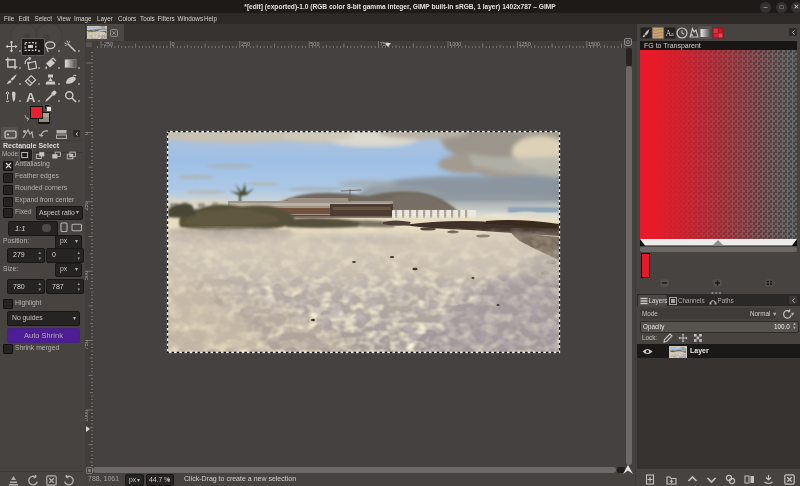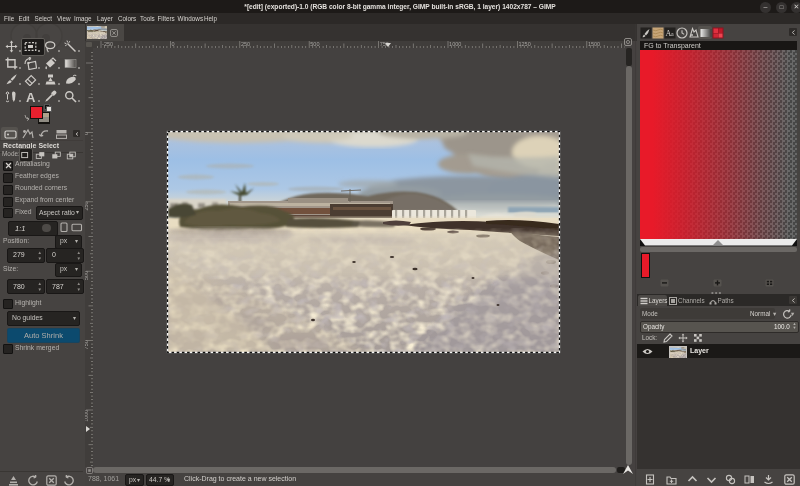--- a/index.html
+++ b/index.html
@@ -266,21 +266,21 @@
     <span style="position:absolute;left:5px;top:2.5px;">787</span>
     <span class="ud" style="top:1px;">▲</span>
     <span class="ud" style="top:7px;">▼</span>
   </div>
 <div class="abs cb" style="left:3px;top:299px;"></div>
 <div class="abs lbl" style="left:15px;top:298.5px;">Highlight</div>
 <div class="abs dd" style="left:7px;top:311px;width:71px;height:12.5px;">
     <span style="position:absolute;left:4px;top:1.5px;">No guides</span>
     <span class="ar" style="top:2px;">▾</span>
   </div>
-<div class="abs" style="left:7px;top:327.5px;width:71px;height:13px;background:#0c4a6e;border:1px solid #38353240;border-radius:2px;color:#b0ada9;font-size:7.5px;text-align:center;line-height:13px;">Auto Shrink</div>
+<div class="abs" style="left:7px;top:327.5px;width:71px;height:13px;background:#4c1d95;border:1px solid #38353240;border-radius:2px;color:#b0ada9;font-size:7.5px;text-align:center;line-height:13px;">Auto Shrink</div>
 <div class="abs cb" style="left:3px;top:344px;"></div>
 <div class="abs lbl" style="left:15px;top:343.5px;">Shrink merged</div>
 <div class="abs" style="left:0px;top:471px;width:83px;height:1px;background:#393633;"></div>
 <svg class="abs" style="left:8px;top:475px;" width="11" height="11" viewBox="0 0 11 11">
     <path d="M5.5,1 L8,5 H3 Z" fill="#b3b0ac"></path>
     <rect x="2" y="6.5" width="7" height="1.6" fill="#b3b0ac"></rect>
     <rect x="1" y="9" width="9" height="1.6" fill="#b3b0ac"></rect>
   </svg>
 <svg class="abs" style="left:27px;top:475px;" width="11" height="11" viewBox="0 0 11 11">
     <path d="M8.8,2.2 A4.3,4.3 0 1 0 10.3,6.5 M8.8,2.2 L8.6,0 M8.8,2.2 L6.6,2.8" fill="none" stroke="#b3b0ac" stroke-width="1.3"></path>

